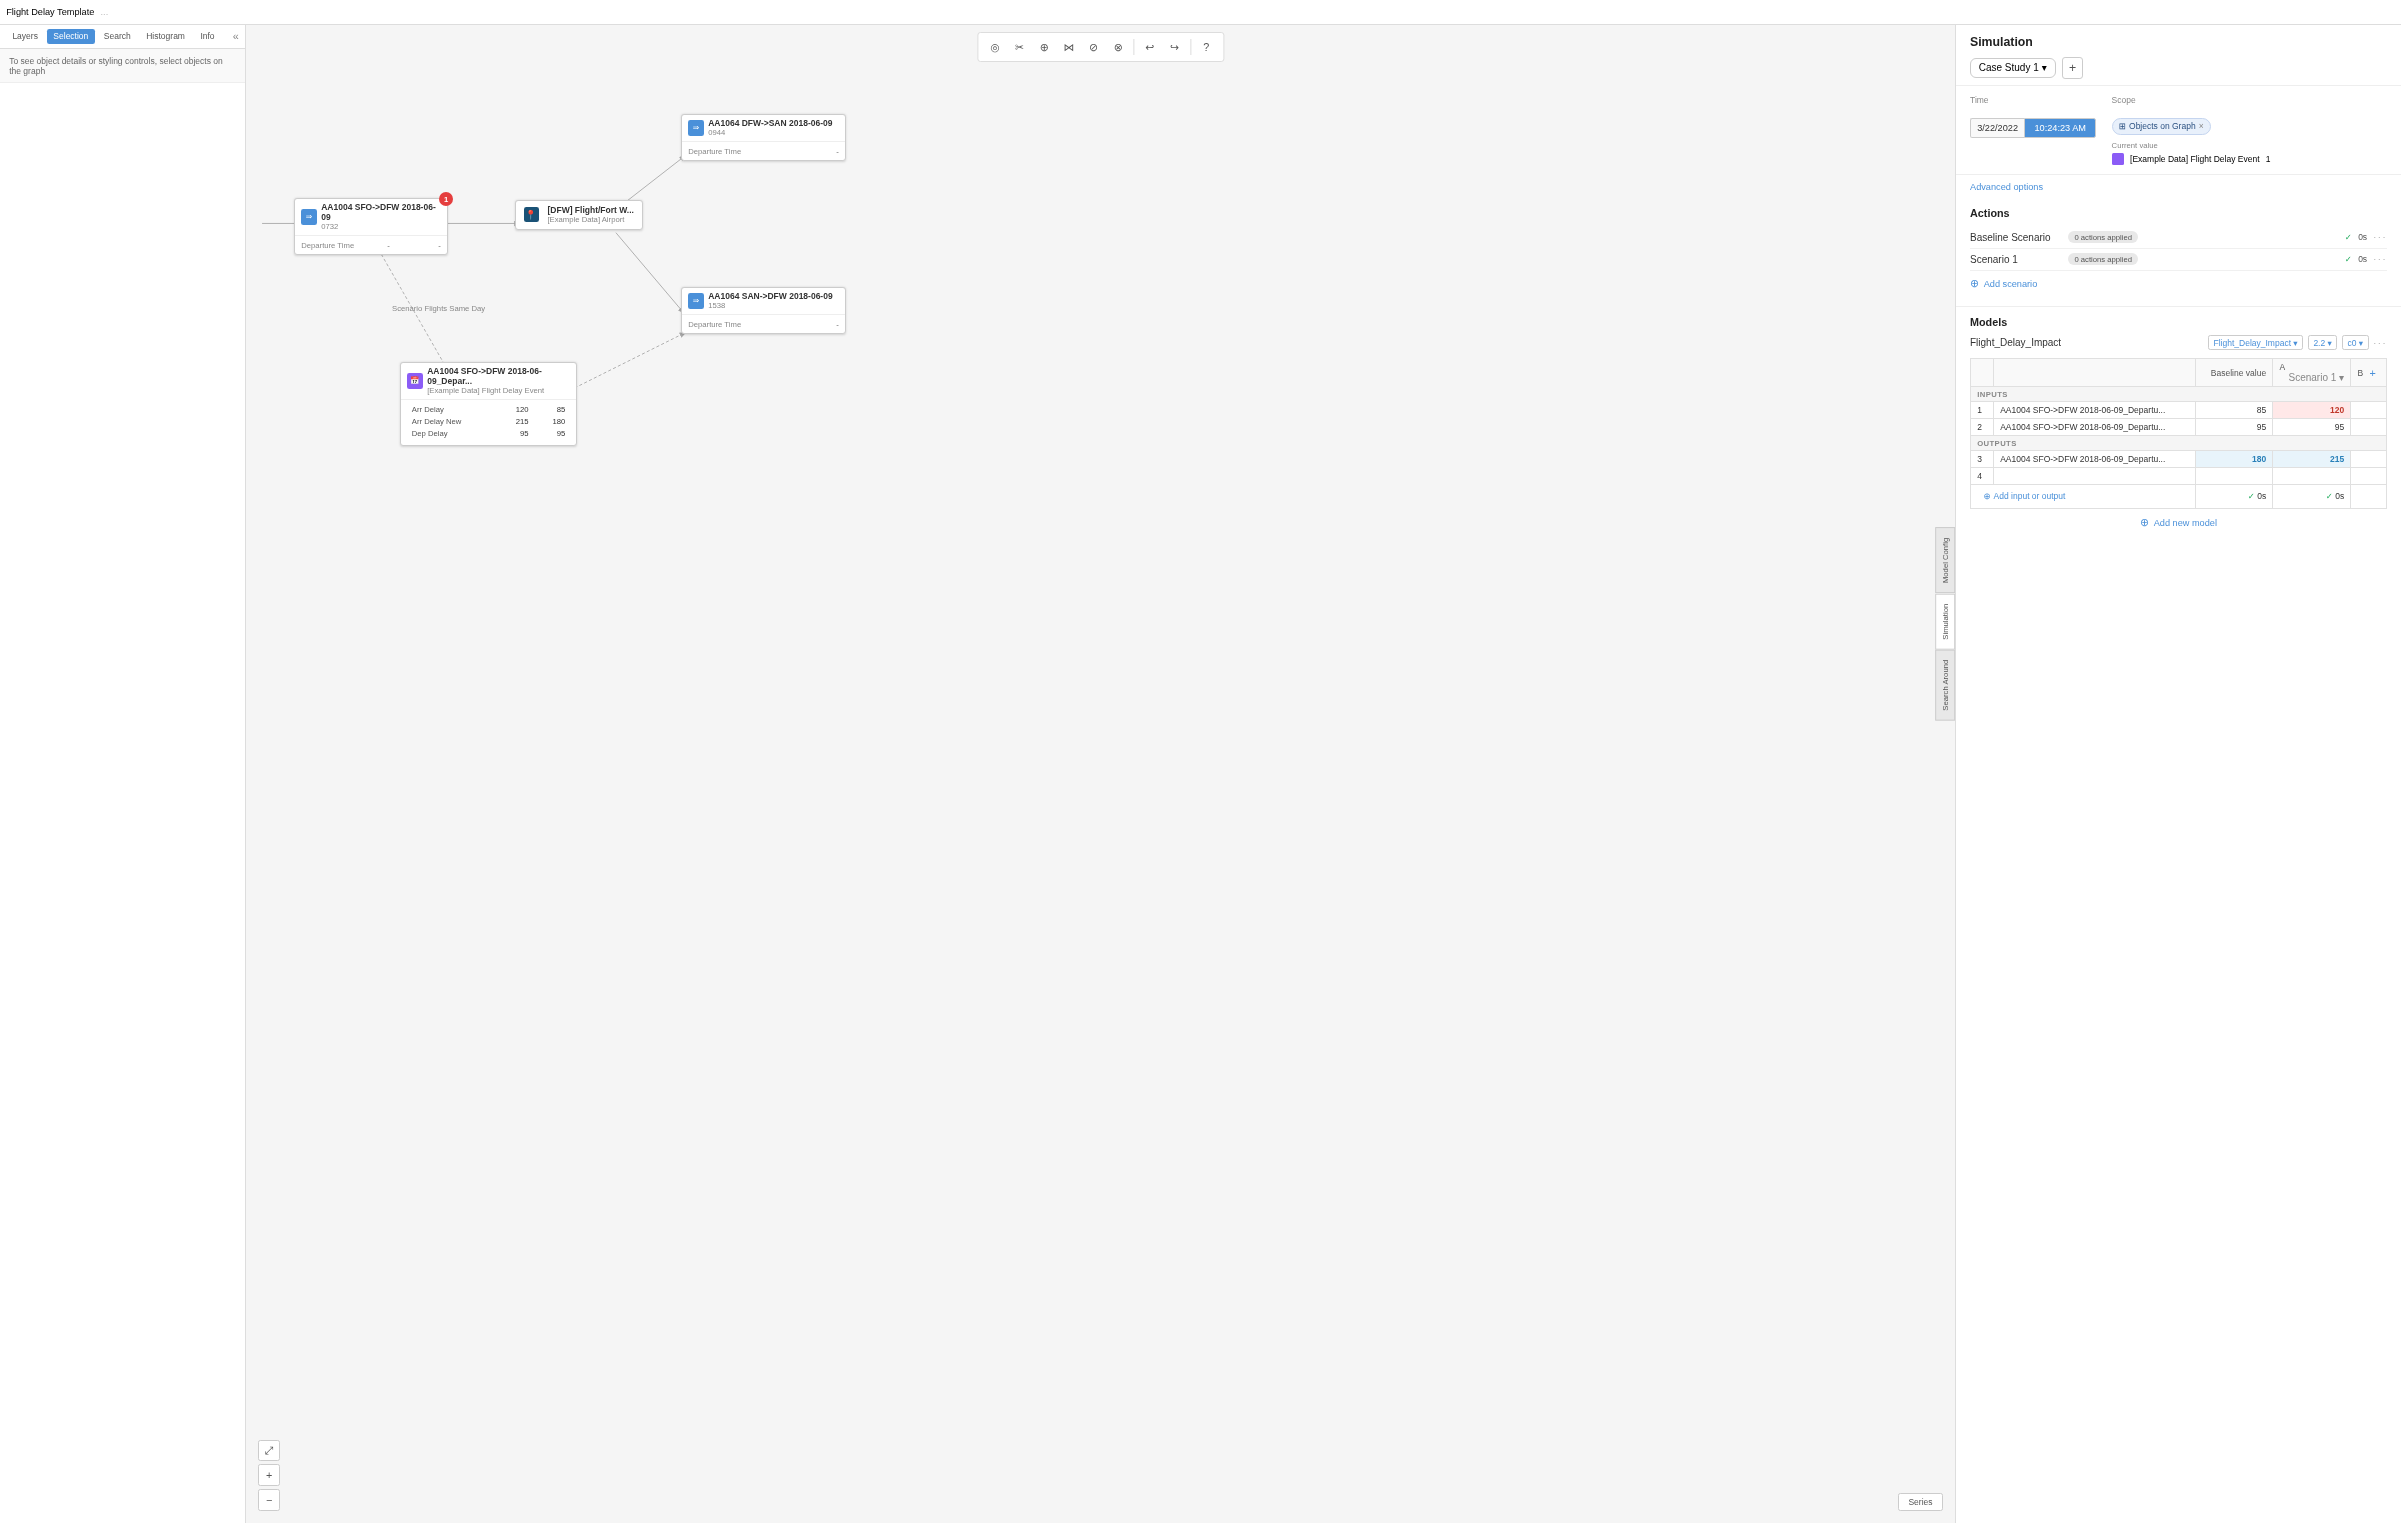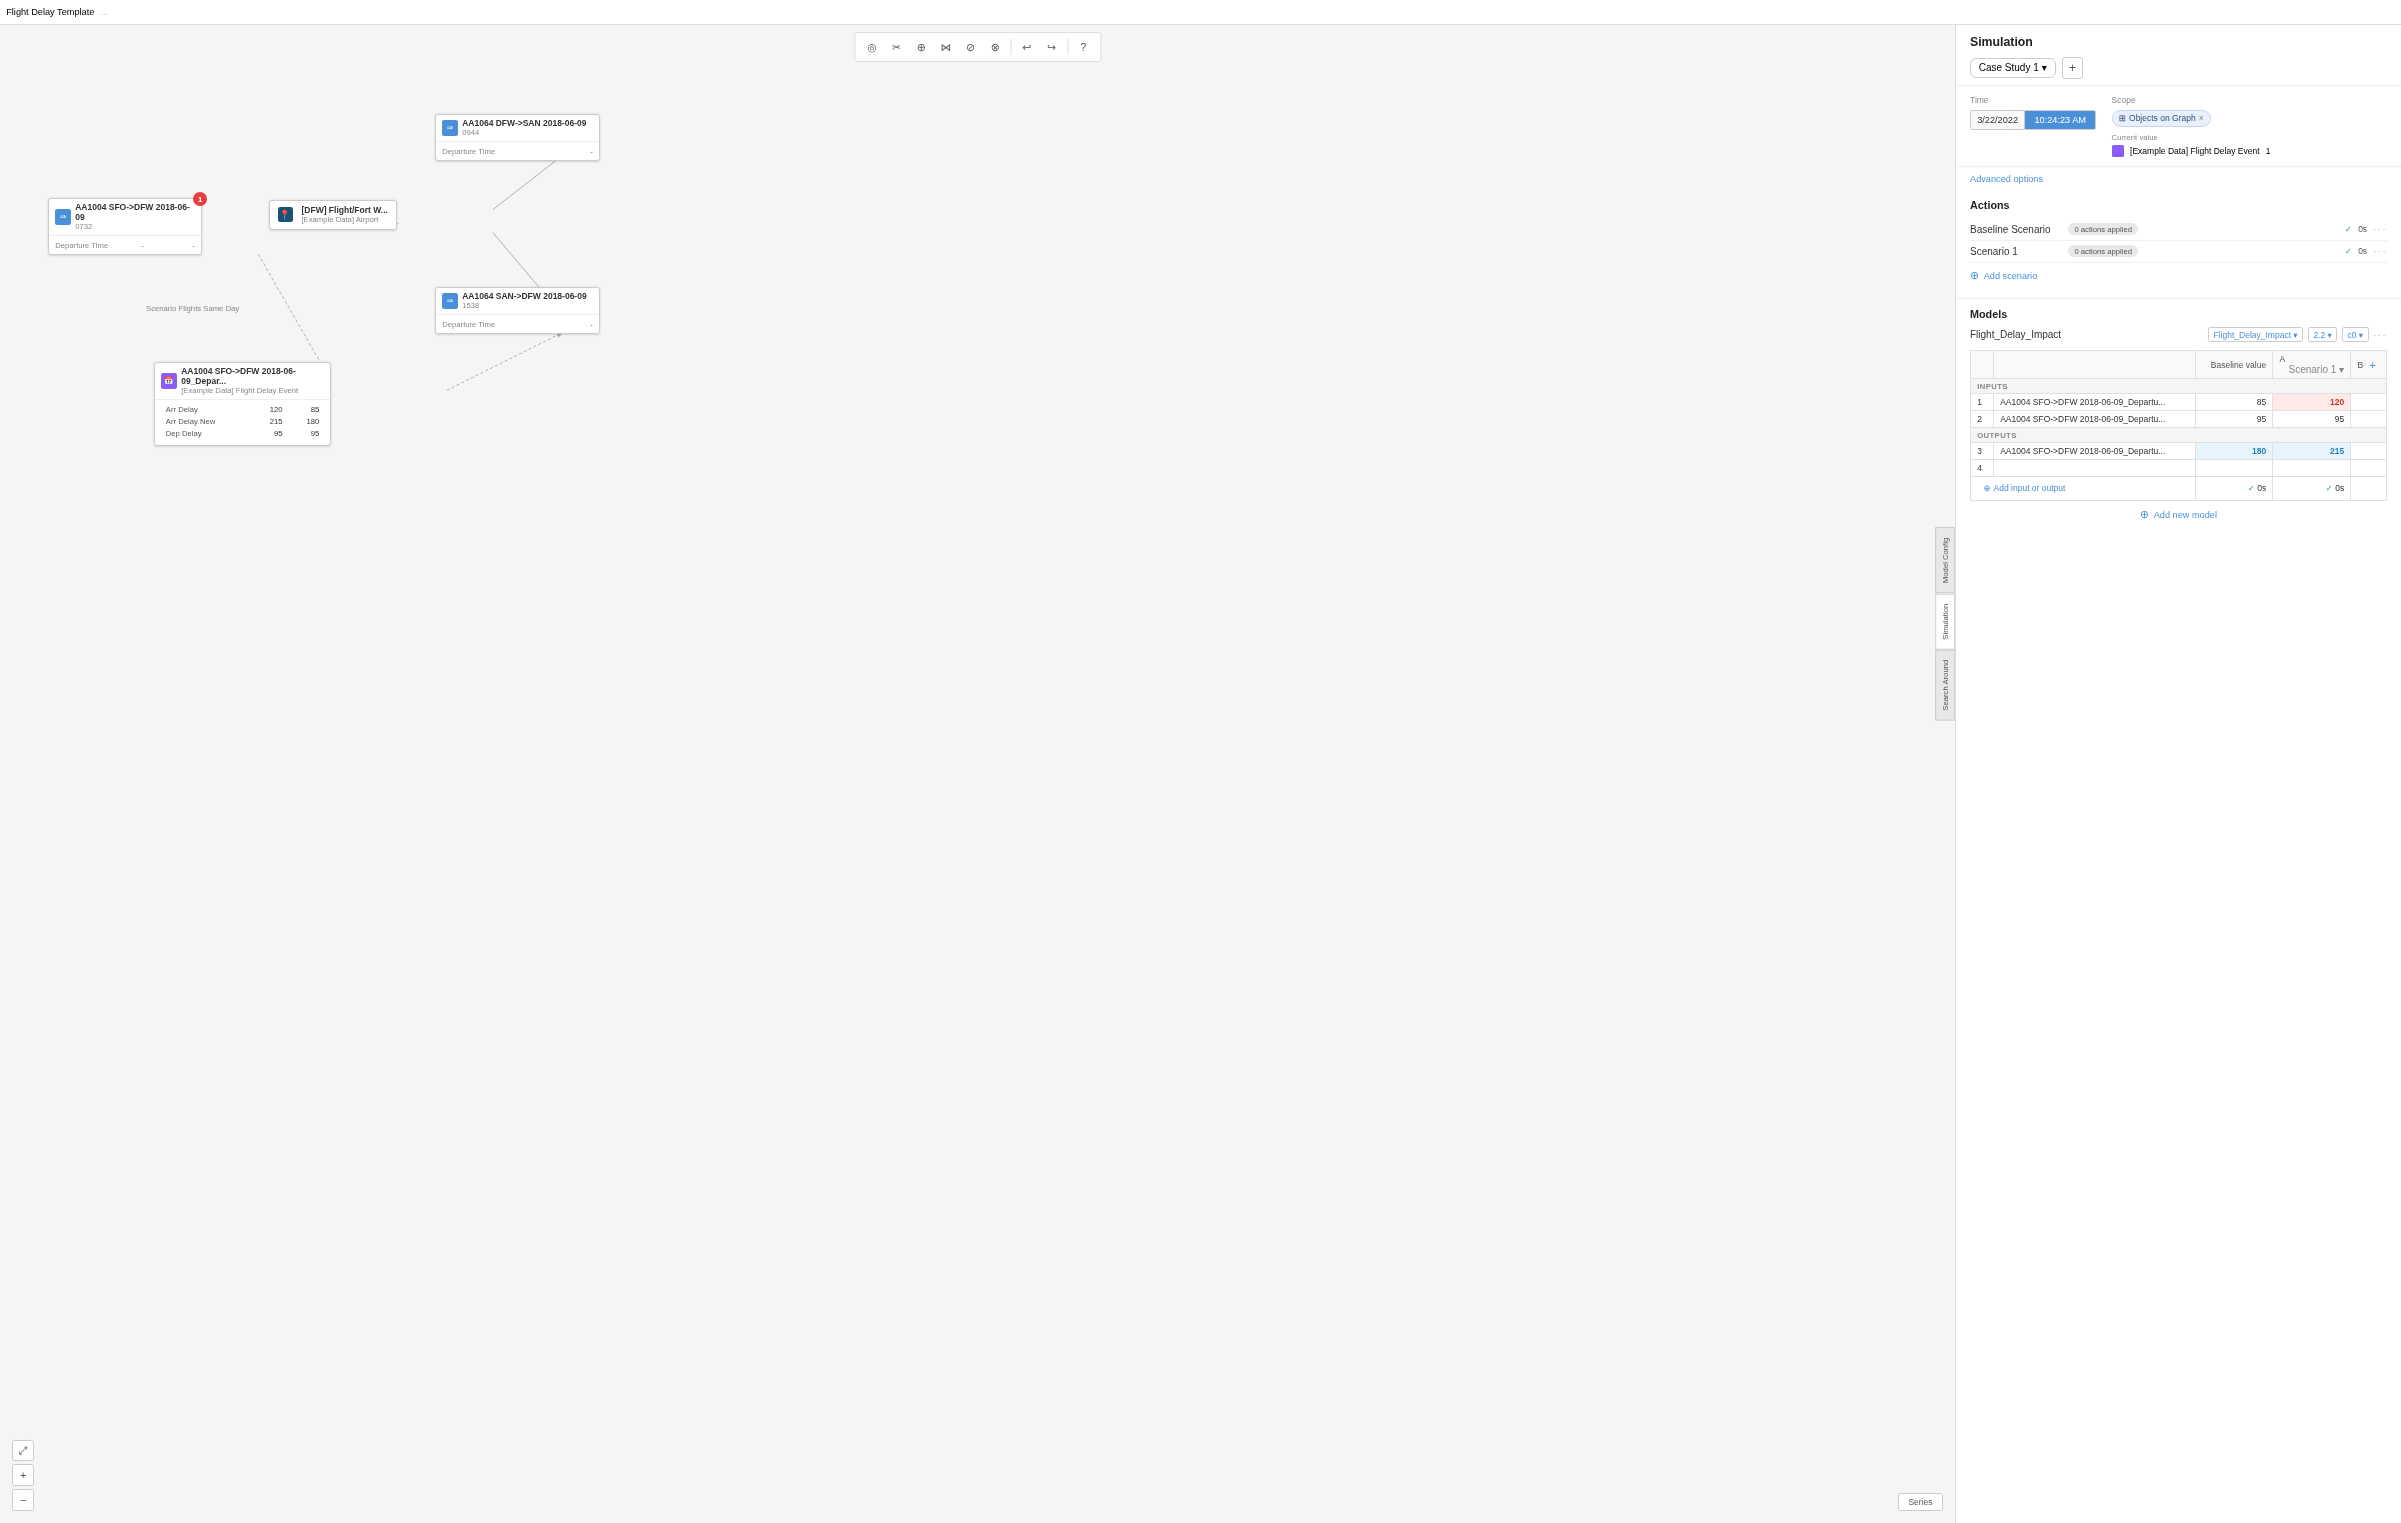--- a/index.html
+++ b/index.html
@@ -75,21 +75,21 @@
     
     .right-panel { width: 446px; background: #fff; border-left: 0.8px solid #ddd; display: flex; flex-direction: column; overflow-y: auto; flex-shrink: 0; }
     .sim-header { padding: 10.8px 14px 6.2px; border-bottom: 0.8px solid #eee; }
     .sim-title { font-size: 12.3px; font-weight: 600; color: #222; margin-bottom: 7.7px; }
     .sim-case { display: flex; align-items: center; gap: 6.2px; }
     .case-select { display: flex; align-items: center; gap: 3.1px; padding: 3.8px 7.7px; border: 0.8px solid #ccc; border-radius: 6px; font-size: 10px; cursor: pointer; background: #fff; }
     .add-case-btn { width: 21.6px; height: 21.6px; display: flex; align-items: center; justify-content: center; border: 0.8px solid #ccc; border-radius: 3.1px; cursor: pointer; font-size: 12.3px; color: #555; }
     
     
     .sim-time-scope { display: flex; gap: 15.4px; padding: 9.2px 14px; border-bottom: 0.8px solid #eee; }
-    .sim-section-label { font-size: 8.5px; color: #888; margin-bottom: 5px; }
+    .sim-section-label { font-size: 8.5px; color: #888; margin-bottom: 13px; }
     .time-inputs { display: flex; gap: 0; }
     .time-input { padding: 3.8px 6.2px; border: 0.8px solid #ccc; font-size: 9.2px; color: #333; background: #f9f9f9; }
     .time-input:first-child { border-right: none; border-radius: 2.3px 0 0 2.3px; }
     .time-input:last-child { border-radius: 0 2.3px 2.3px 0; background: #4a90d9; color: #fff; padding: 3.8px 9.2px; }
     .scope-section { flex: 1; }
     .scope-tag { display: inline-flex; align-items: center; gap: 3.1px; padding: 2.3px 6.2px; background: #e8f0fb; border: 0.8px solid #c5d5ef; border-radius: 9.2px; font-size: 8.5px; color: #2c5282; }
     .scope-tag-close { color: #888; cursor: pointer; font-size: 8.5px; }
     .current-value { margin-top: 6.2px; }
     .current-value-label { font-size: 7.7px; color: #888; margin-bottom: 3.1px; }
     .current-value-item { display: flex; align-items: center; gap: 6.2px; font-size: 8.5px; }
@@ -134,20 +134,31 @@
 </head>
 <body>
 
 <div class="top-bar">
   <span>Flight Delay Template</span>
   <span style="color:#bbb">...</span>
 </div>
 
 <div class="main-layout">
 
+  <div class="left-panel">
+    <div class="left-tabs">
+      <div class="left-tab">Layers</div>
+      <div class="left-tab active">Selection</div>
+      <div class="left-tab">Search</div>
+      <div class="left-tab">Histogram</div>
+      <div class="left-tab">Info</div>
+      <div class="left-tab-collapse">«</div>
+    </div>
+    <div class="left-hint">To see object details or styling controls, select objects on the graph</div>
+  </div>
 
   <div class="graph-canvas">
 
     <div class="graph-toolbar">
       <button class="toolbar-btn">◎</button>
       <button class="toolbar-btn">✂</button>
       <button class="toolbar-btn">⊕</button>
       <button class="toolbar-btn">⋈</button>
       <button class="toolbar-btn">⊘</button>
       <button class="toolbar-btn">⊗</button>

